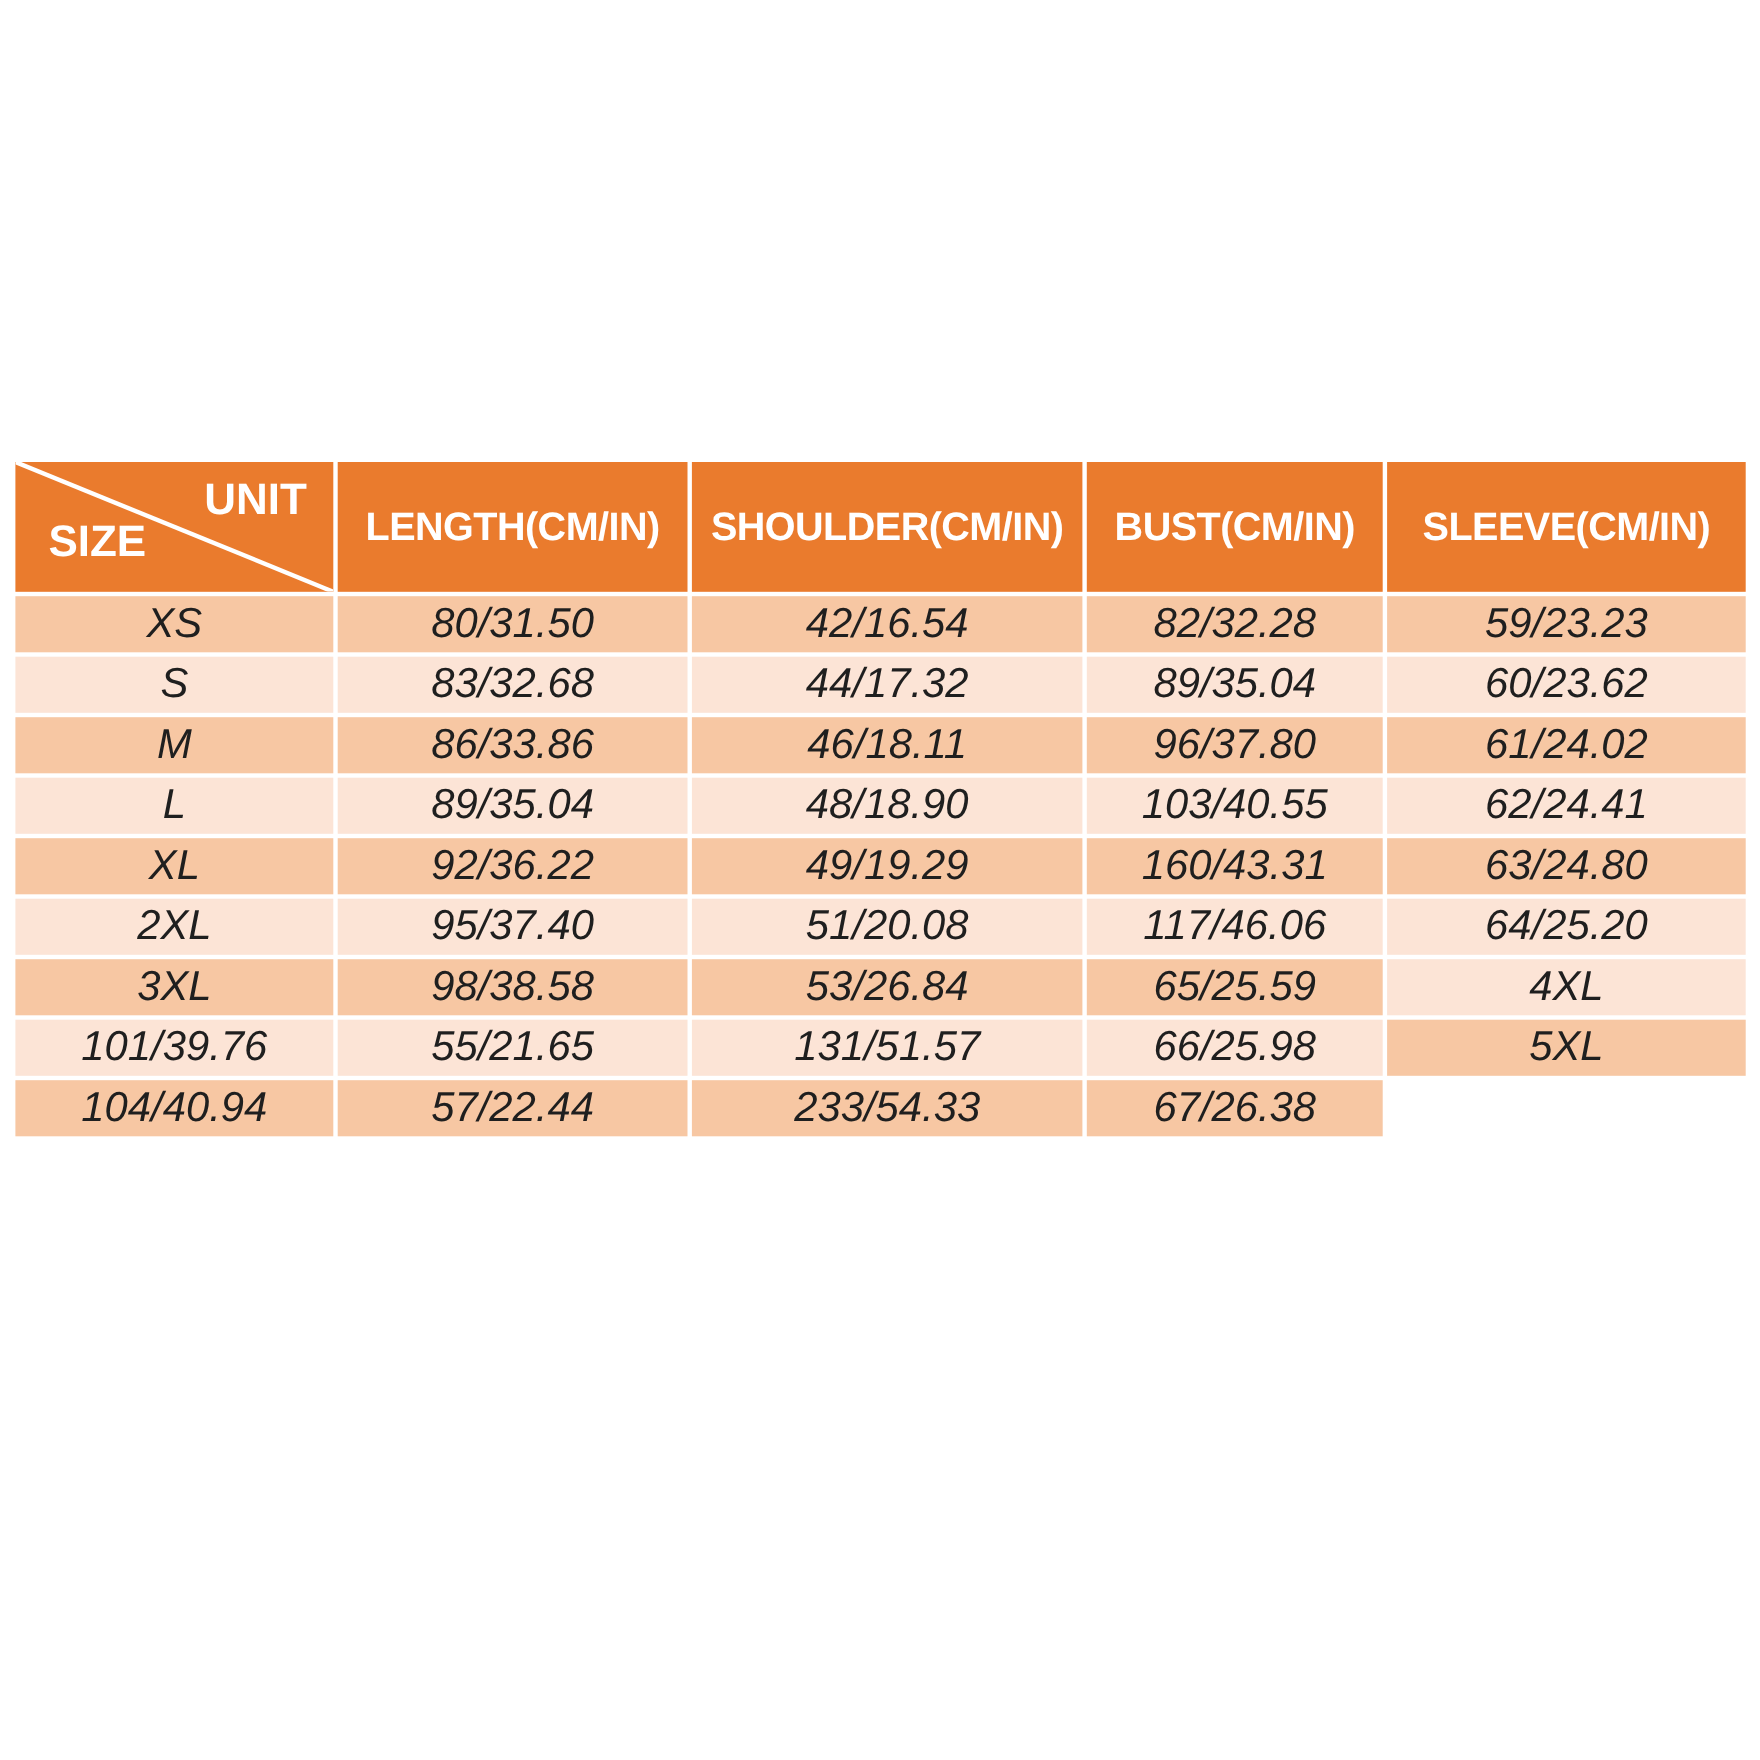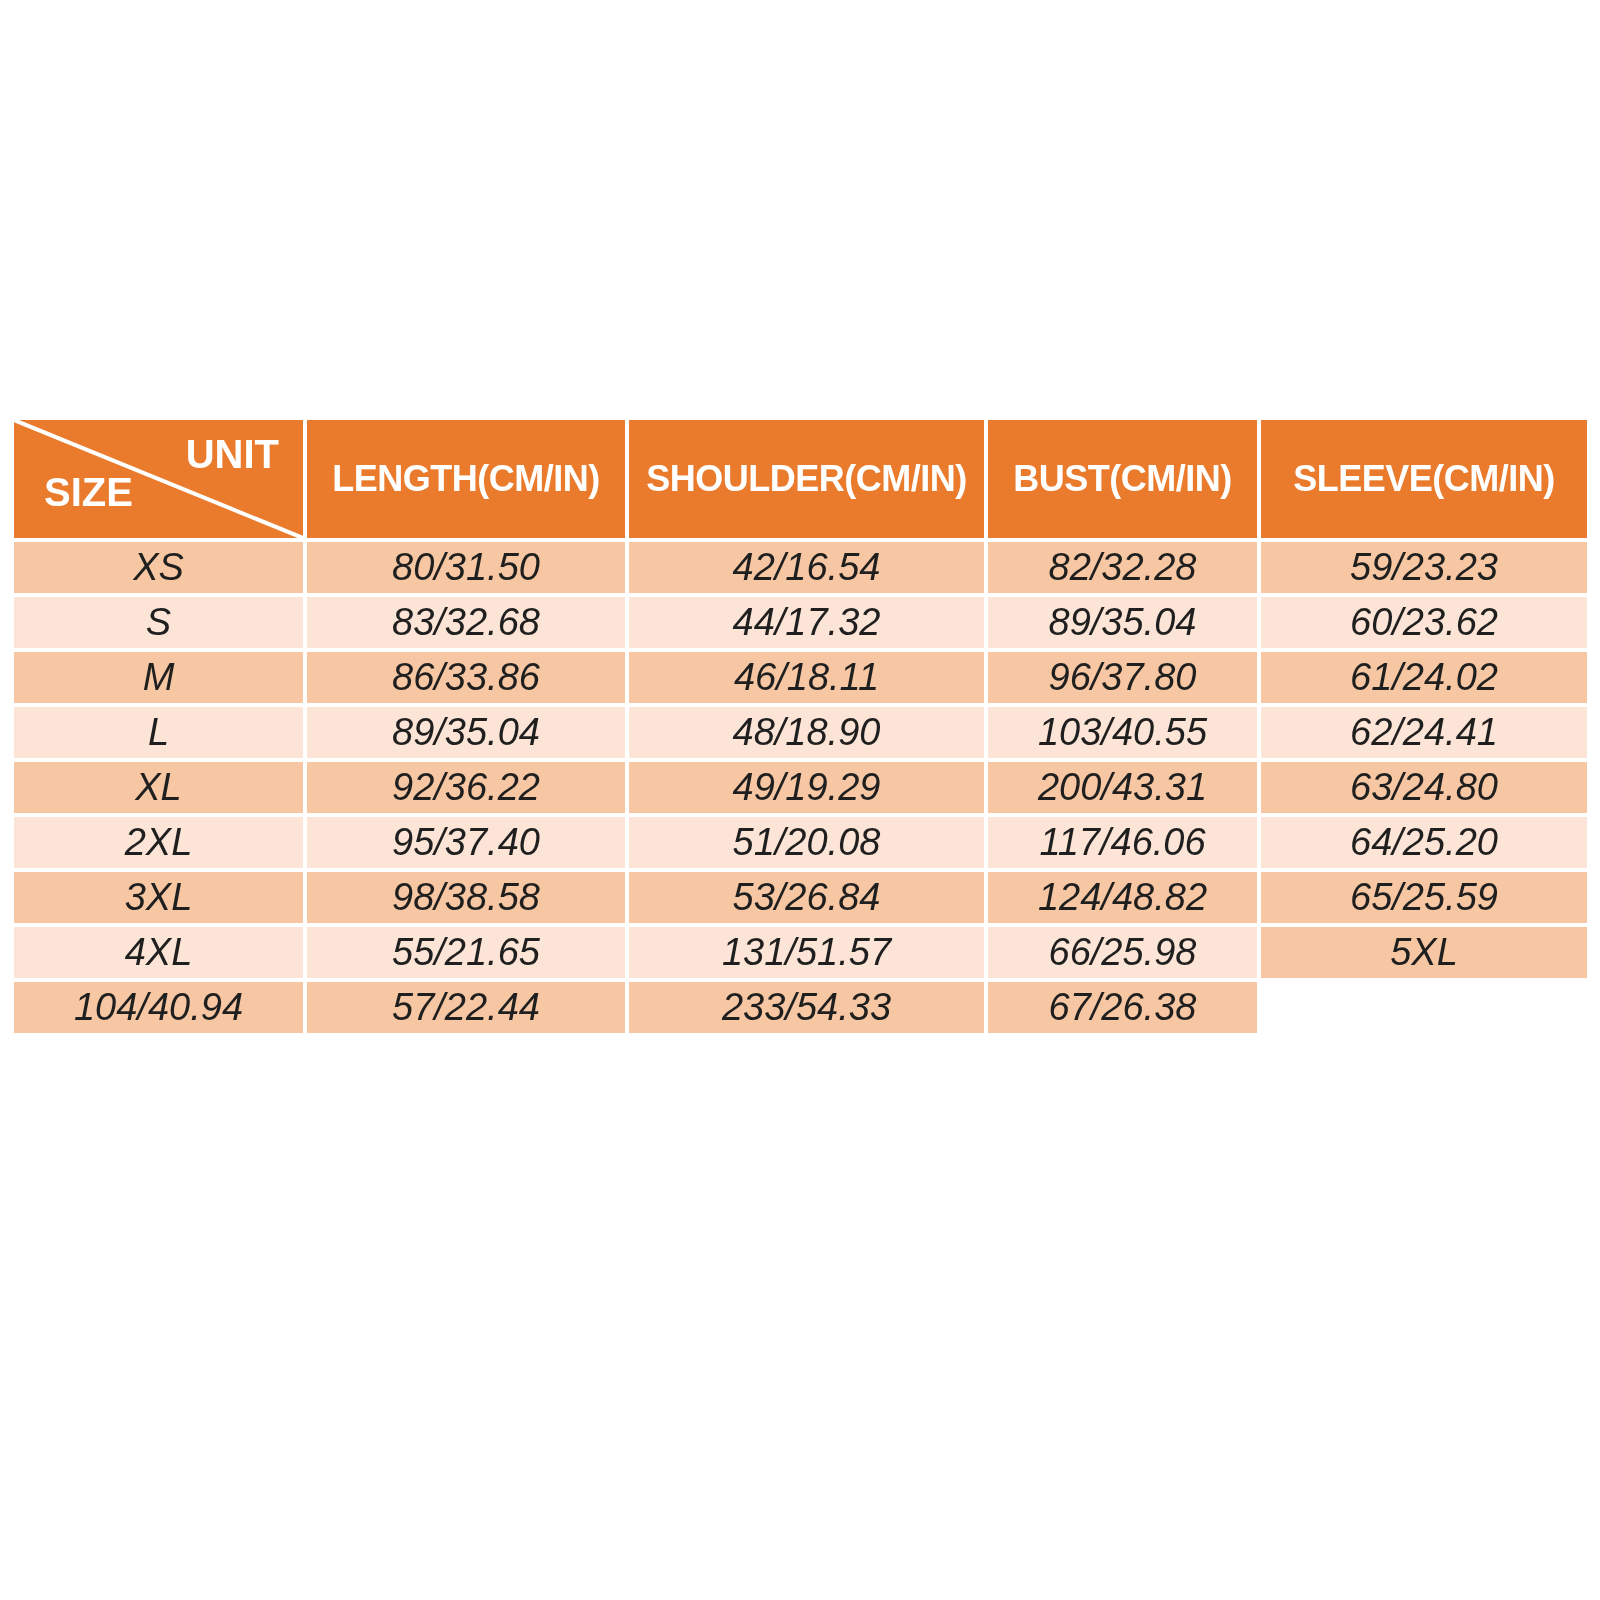--- a/index.html
+++ b/index.html
@@ -108,33 +108,33 @@
       <div class="cell data-cell row-dark">96/37.80</div>
       <div class="cell data-cell row-dark">61/24.02</div>
       <div class="cell data-cell row-light">L</div>
       <div class="cell data-cell row-light">89/35.04</div>
       <div class="cell data-cell row-light">48/18.90</div>
       <div class="cell data-cell row-light">103/40.55</div>
       <div class="cell data-cell row-light">62/24.41</div>
       <div class="cell data-cell row-dark">XL</div>
       <div class="cell data-cell row-dark">92/36.22</div>
       <div class="cell data-cell row-dark">49/19.29</div>
-      <div class="cell data-cell row-dark">200/43.31</div>
+      <div class="cell data-cell row-dark">160/43.31</div>
       <div class="cell data-cell row-dark">63/24.80</div>
       <div class="cell data-cell row-light">2XL</div>
       <div class="cell data-cell row-light">95/37.40</div>
       <div class="cell data-cell row-light">51/20.08</div>
       <div class="cell data-cell row-light">117/46.06</div>
       <div class="cell data-cell row-light">64/25.20</div>
       <div class="cell data-cell row-dark">3XL</div>
       <div class="cell data-cell row-dark">98/38.58</div>
       <div class="cell data-cell row-dark">53/26.84</div>
-      <div class="cell data-cell row-dark">124/48.82</div>
       <div class="cell data-cell row-dark">65/25.59</div>
       <div class="cell data-cell row-light">4XL</div>
+      <div class="cell data-cell row-light">101/39.76</div>
       <div class="cell data-cell row-light">55/21.65</div>
       <div class="cell data-cell row-light">131/51.57</div>
       <div class="cell data-cell row-light">66/25.98</div>
       <div class="cell data-cell row-dark">5XL</div>
       <div class="cell data-cell row-dark">104/40.94</div>
       <div class="cell data-cell row-dark">57/22.44</div>
       <div class="cell data-cell row-dark">233/54.33</div>
       <div class="cell data-cell row-dark">67/26.38</div>
     </div>
 </div>

